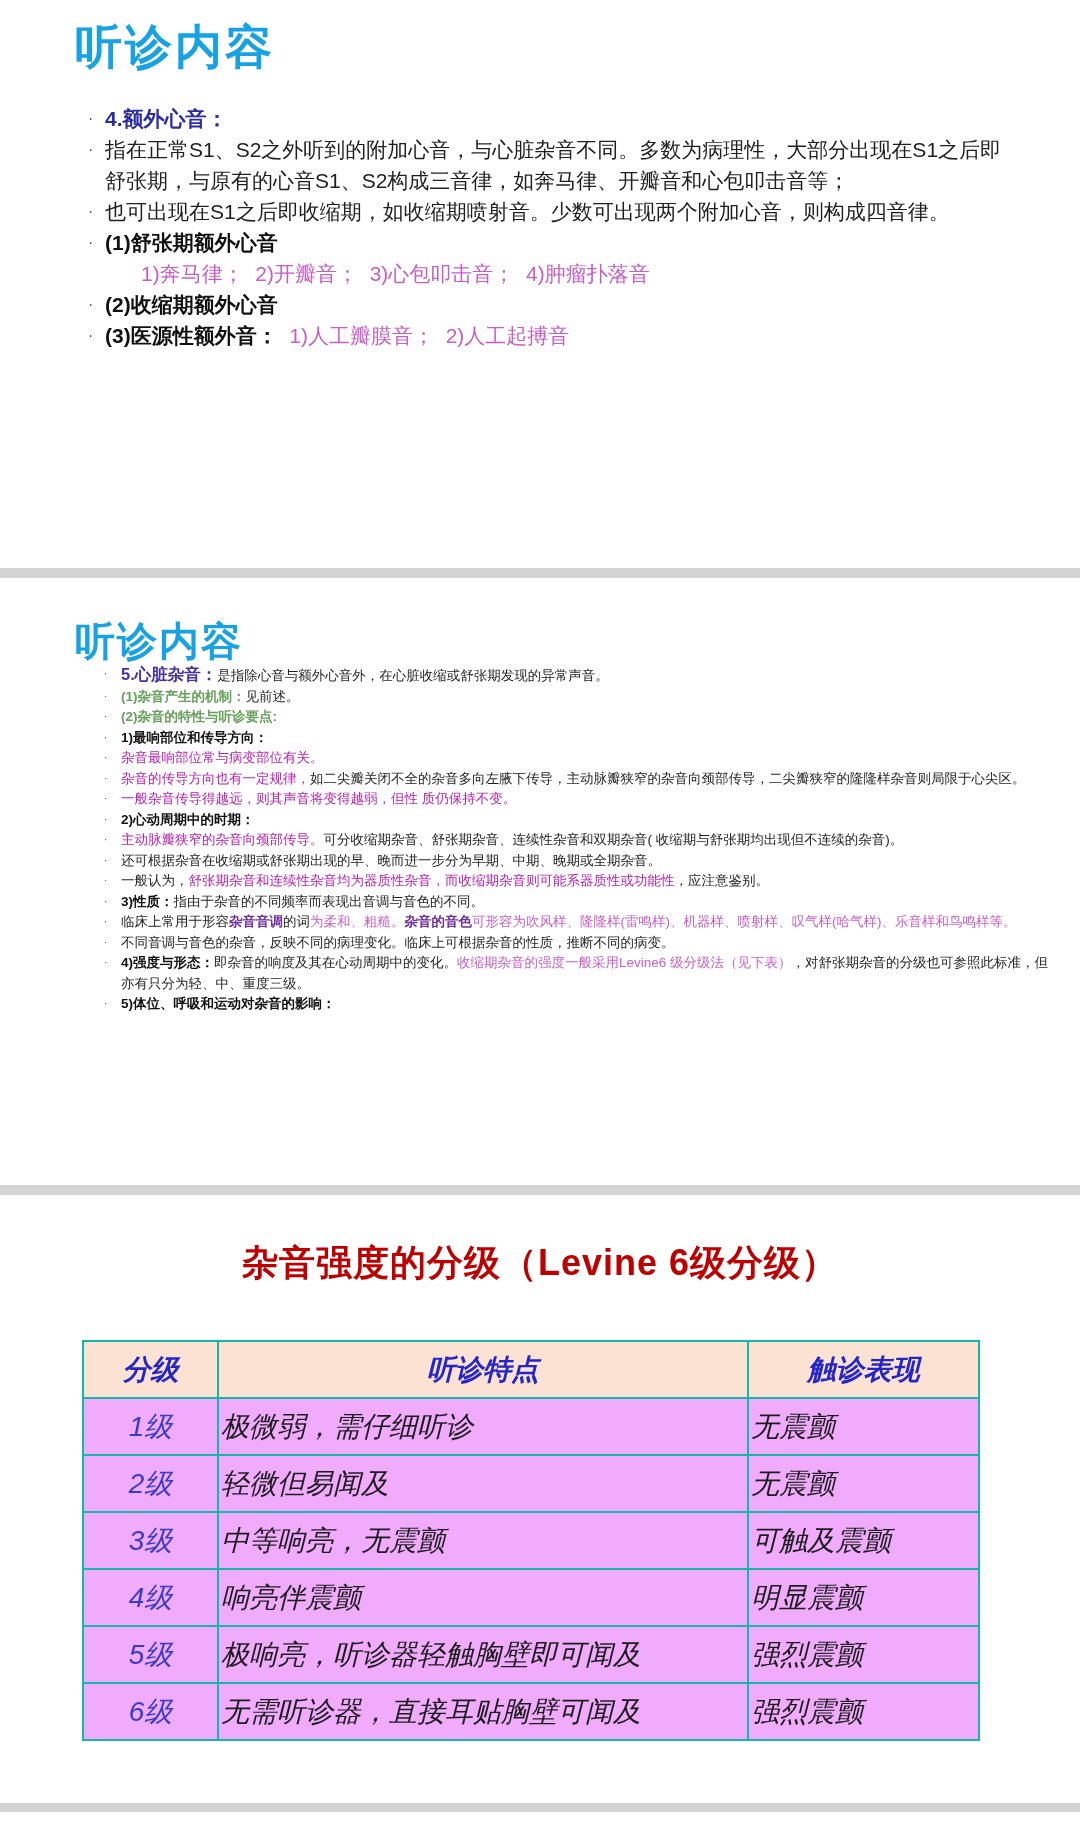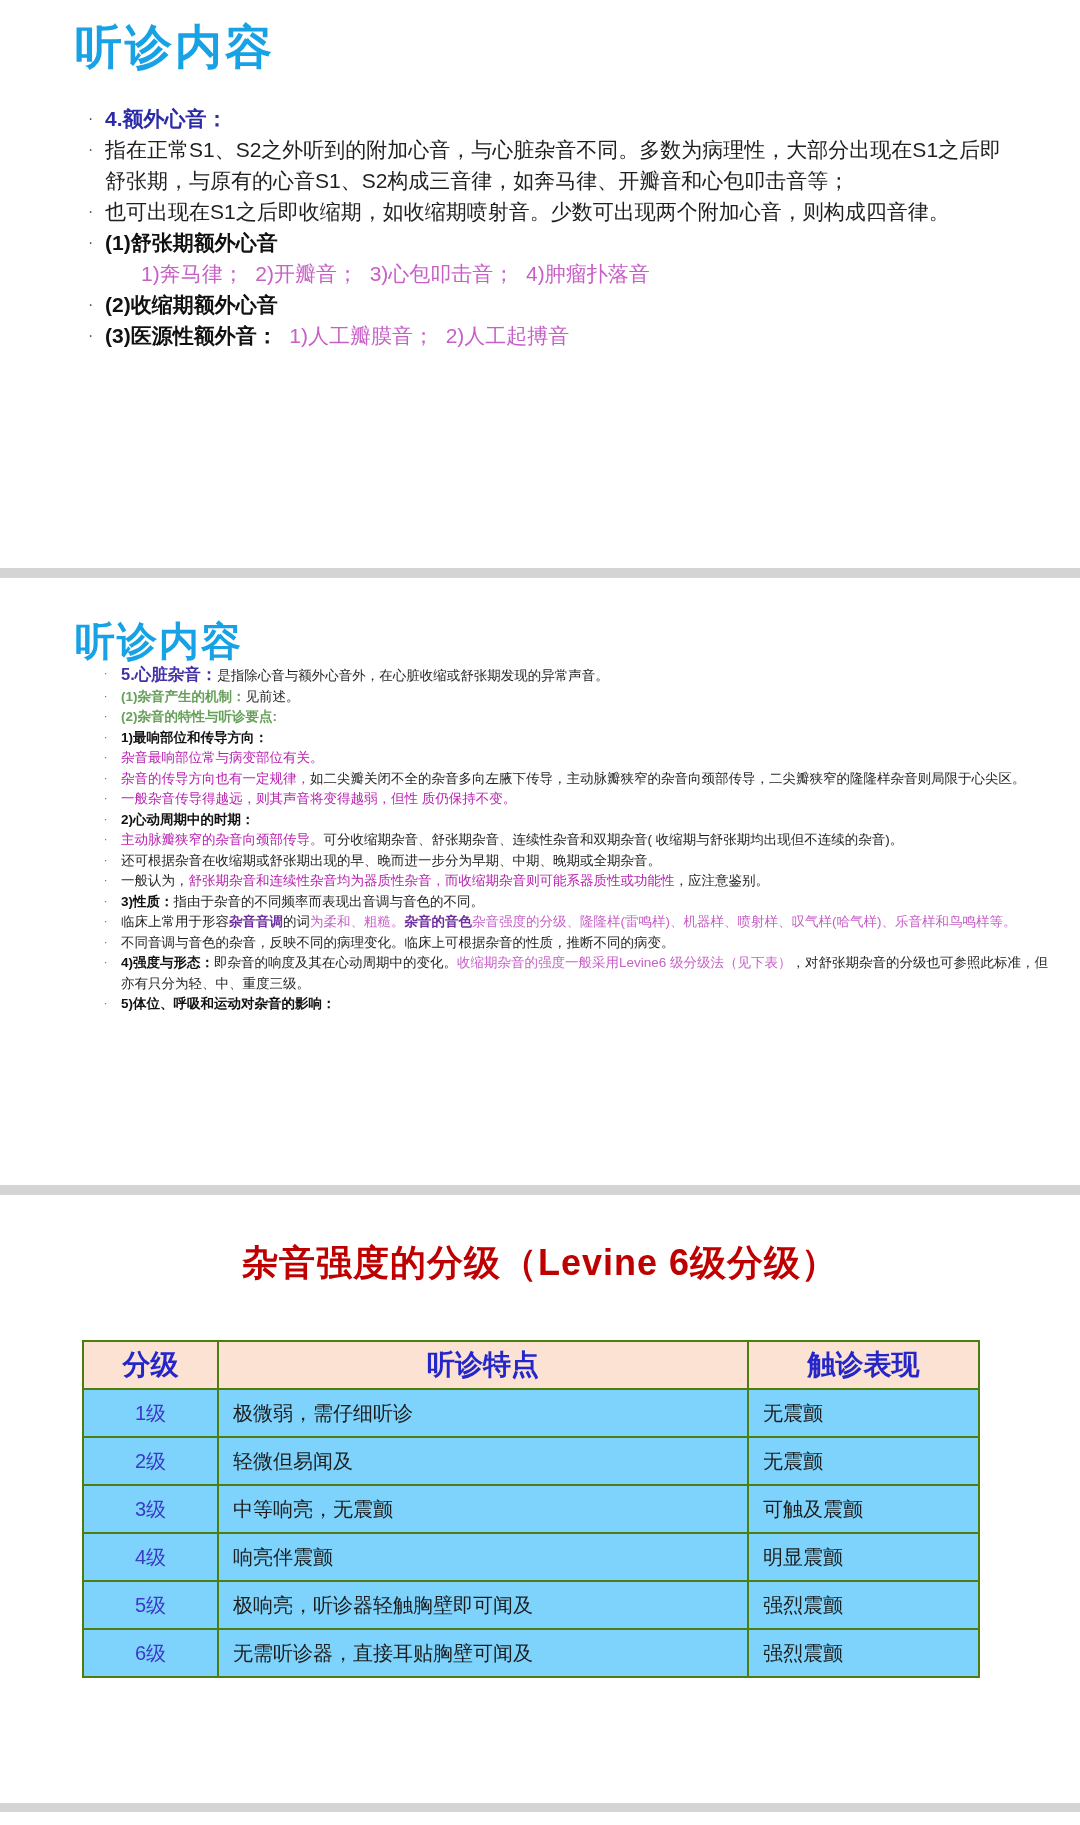--- a/index.html
+++ b/index.html
@@ -39,25 +39,25 @@
   .seg-green { color:#66a05a; font-weight:bold;margin-top:21px; }
   .seg-magenta { color:#c75fc7; }
   .seg-magenta-bold { color:#b822b0; font-weight:normal; }
   .seg-purple { color:#7030a0; font-weight:bold; }
   .seg-pink { color:#c75fc7; }
 
   .table-title { position:absolute; top:44px; left:0; width:100%; text-align:center;
     font-size:36px; font-weight:bold; color:#be0000; letter-spacing:1px; }
 
   .levine-table { position:absolute; top:145px; left:82px; border-collapse:collapse; table-layout:fixed; }
-  .levine-table th, .levine-table td { border:2px solid #4d7c0f; height:48px; overflow:hidden; }
+  .levine-table th, .levine-table td { border:2px solid #14b8a6; height:57px; overflow:hidden;font-style:italic; }
   .levine-table th { background:#fbe2d3; color:#2526c9; font-size:28px; font-weight:bold; text-align:center; }
-  .levine-table td { font-size:20px; color:#1c1c1c; font-weight:normal; background:#7dd3fc; }
+  .levine-table td { font-size:28px; color:#1c1c1c; font-weight:normal; background:#f0abfc; }
   td.grade { color:#3b3bc8; text-align:center; }
-  td.feature, td.palp { text-align:left; padding-left:14px; }
+  td.feature, td.palp { text-align:left; padding-left:2px; }
 
   .footnote { position:absolute; top:545px; left:100px; width:875px; height:28px;
     background:#fcf3d5; color:#222222; font-size:15px; font-weight:bold; line-height:28px;
     padding-left:10px; white-space:nowrap; overflow:hidden; }
 </style>
 </head>
 <body>
 
 <div class="page">
 
@@ -143,21 +143,21 @@
         <div class="bullet">
           <span class="dot">·</span>
           <span class="btext"><span class="seg-black">一般认为，</span><span class="seg-magenta-bold">舒张期杂音和连续性杂音均为器质性杂音，而收缩期杂音则可能系器质性或功能性</span><span class="seg-black">，应注意鉴别。</span></span>
         </div>
         <div class="bullet">
           <span class="dot">·</span>
           <span class="btext"><span class="seg-bold">3)性质：</span><span class="seg-black">指由于杂音的不同频率而表现出音调与音色的不同。</span></span>
         </div>
         <div class="bullet">
           <span class="dot">·</span>
-          <span class="btext"><span class="seg-black">临床上常用于形容</span><span class="seg-purple">杂音音调</span><span class="seg-black">的词</span><span class="seg-pink">为柔和、粗糙。</span><span class="seg-purple">杂音的音色</span><span class="seg-pink">杂音强度的分级、隆隆样(雷鸣样)、机器样、喷射样、叹气样(哈气样)、乐音样和鸟鸣样等。</span></span>
+          <span class="btext"><span class="seg-black">临床上常用于形容</span><span class="seg-purple">杂音音调</span><span class="seg-black">的词</span><span class="seg-pink">为柔和、粗糙。</span><span class="seg-purple">杂音的音色</span><span class="seg-pink">可形容为吹风样、隆隆样(雷鸣样)、机器样、喷射样、叹气样(哈气样)、乐音样和鸟鸣样等。</span></span>
         </div>
         <div class="bullet">
           <span class="dot">·</span>
           <span class="btext"><span class="seg-black">不同音调与音色的杂音，反映不同的病理变化。临床上可根据杂音的性质，推断不同的病变。</span></span>
         </div>
         <div class="bullet">
           <span class="dot">·</span>
           <span class="btext"><span class="seg-bold">4)强度与形态：</span><span class="seg-black">即杂音的响度及其在心动周期中的变化。</span><span class="seg-pink">收缩期杂音的强度一般采用Levine6 级分级法（见下表）</span><span class="seg-black">，对舒张期杂音的分级也可参照此标准，但亦有只分为轻、中、重度三级。</span></span>
         </div>
         <div class="bullet">

